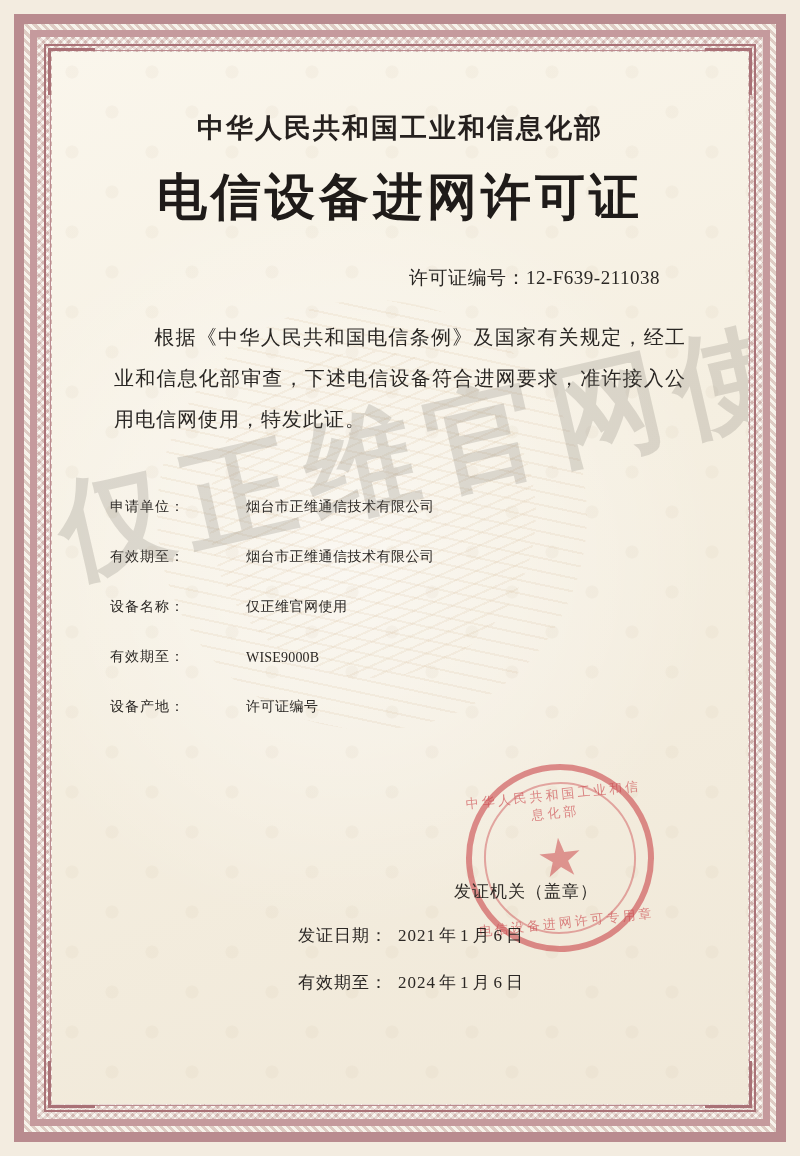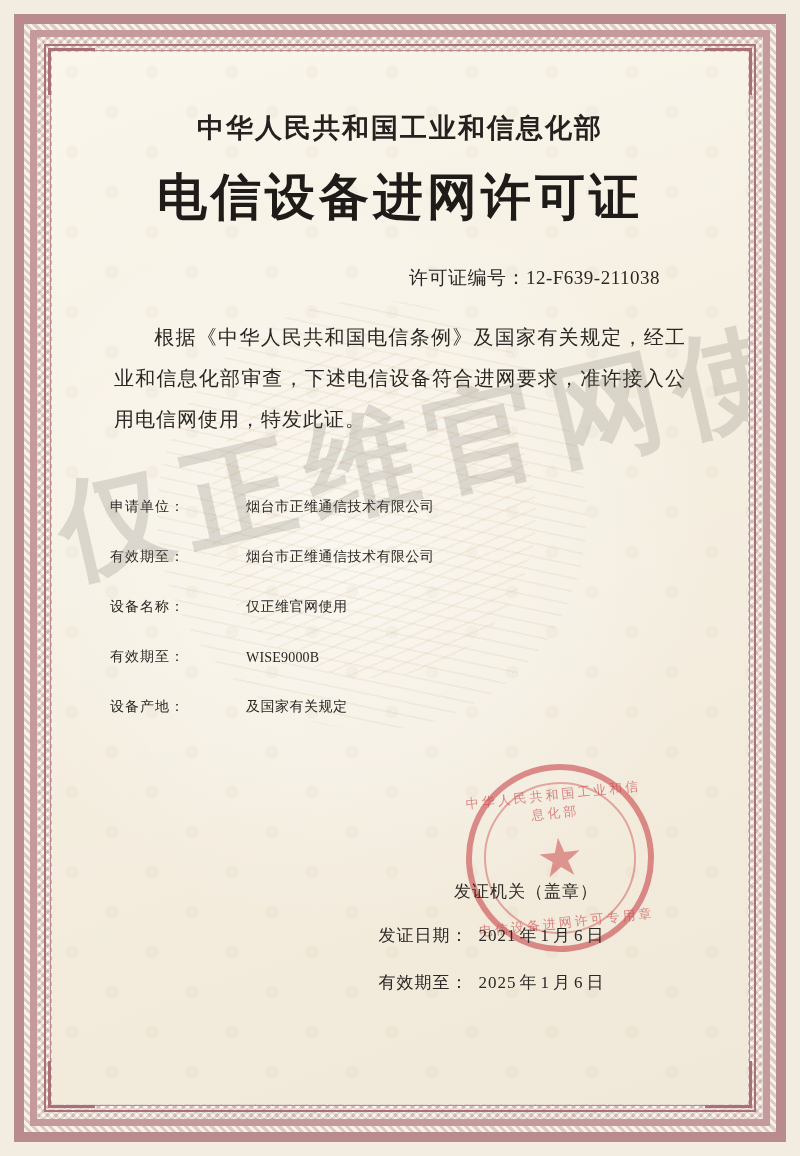--- a/index.html
+++ b/index.html
@@ -240,21 +240,21 @@
     position: absolute;
     right: 60px;
     bottom: 86px;
     width: 390px;
     font-size: 17px;
     color: #2b2724;
   }
   .date-row {
     display: flex;
     align-items: baseline;
-    justify-content: center;
+    justify-content: flex-start;
     margin-bottom: 24px;
     letter-spacing: 1px;
   }
   .date-row .dlabel { margin-right: 10px; }
   .date-row .num {
     font-family: "Liberation Serif", "DejaVu Serif", serif;
     margin: 0 0;
   }
   .date-row .unit { margin: 0 3px; }
 
@@ -325,21 +325,21 @@
           <div class="field-value">仅正维官网使用</div>
         </div>
 
         <div class="field-row">
           <div class="field-label">有效期至：</div>
           <div class="field-value latin">WISE9000B</div>
         </div>
 
         <div class="field-row">
           <div class="field-label">设备产地：</div>
-          <div class="field-value">及国家有关规定</div>
+          <div class="field-value">许可证编号</div>
         </div>
 
 
       </div>
 
       <div class="seal-area">
         <div class="seal">
           <div class="seal-inner-ring"></div>
           <div class="seal-text-top">中华人民共和国工业和信息化部</div>
           <div class="seal-star">★</div>
@@ -355,21 +355,21 @@
           <span class="num">2021</span>
           <span class="unit">年</span>
           <span class="num">1</span>
           <span class="unit">月</span>
           <span class="num">6</span>
           <span class="unit">日</span>
         </div>
 
         <div class="date-row">
           <span class="dlabel">有效期至：</span>
-          <span class="num">2025</span>
+          <span class="num">2024</span>
           <span class="unit">年</span>
           <span class="num">1</span>
           <span class="unit">月</span>
           <span class="num">6</span>
           <span class="unit">日</span>
         </div>
 
       </div>
 
       <div class="watermark">仅正维官网使用</div>

